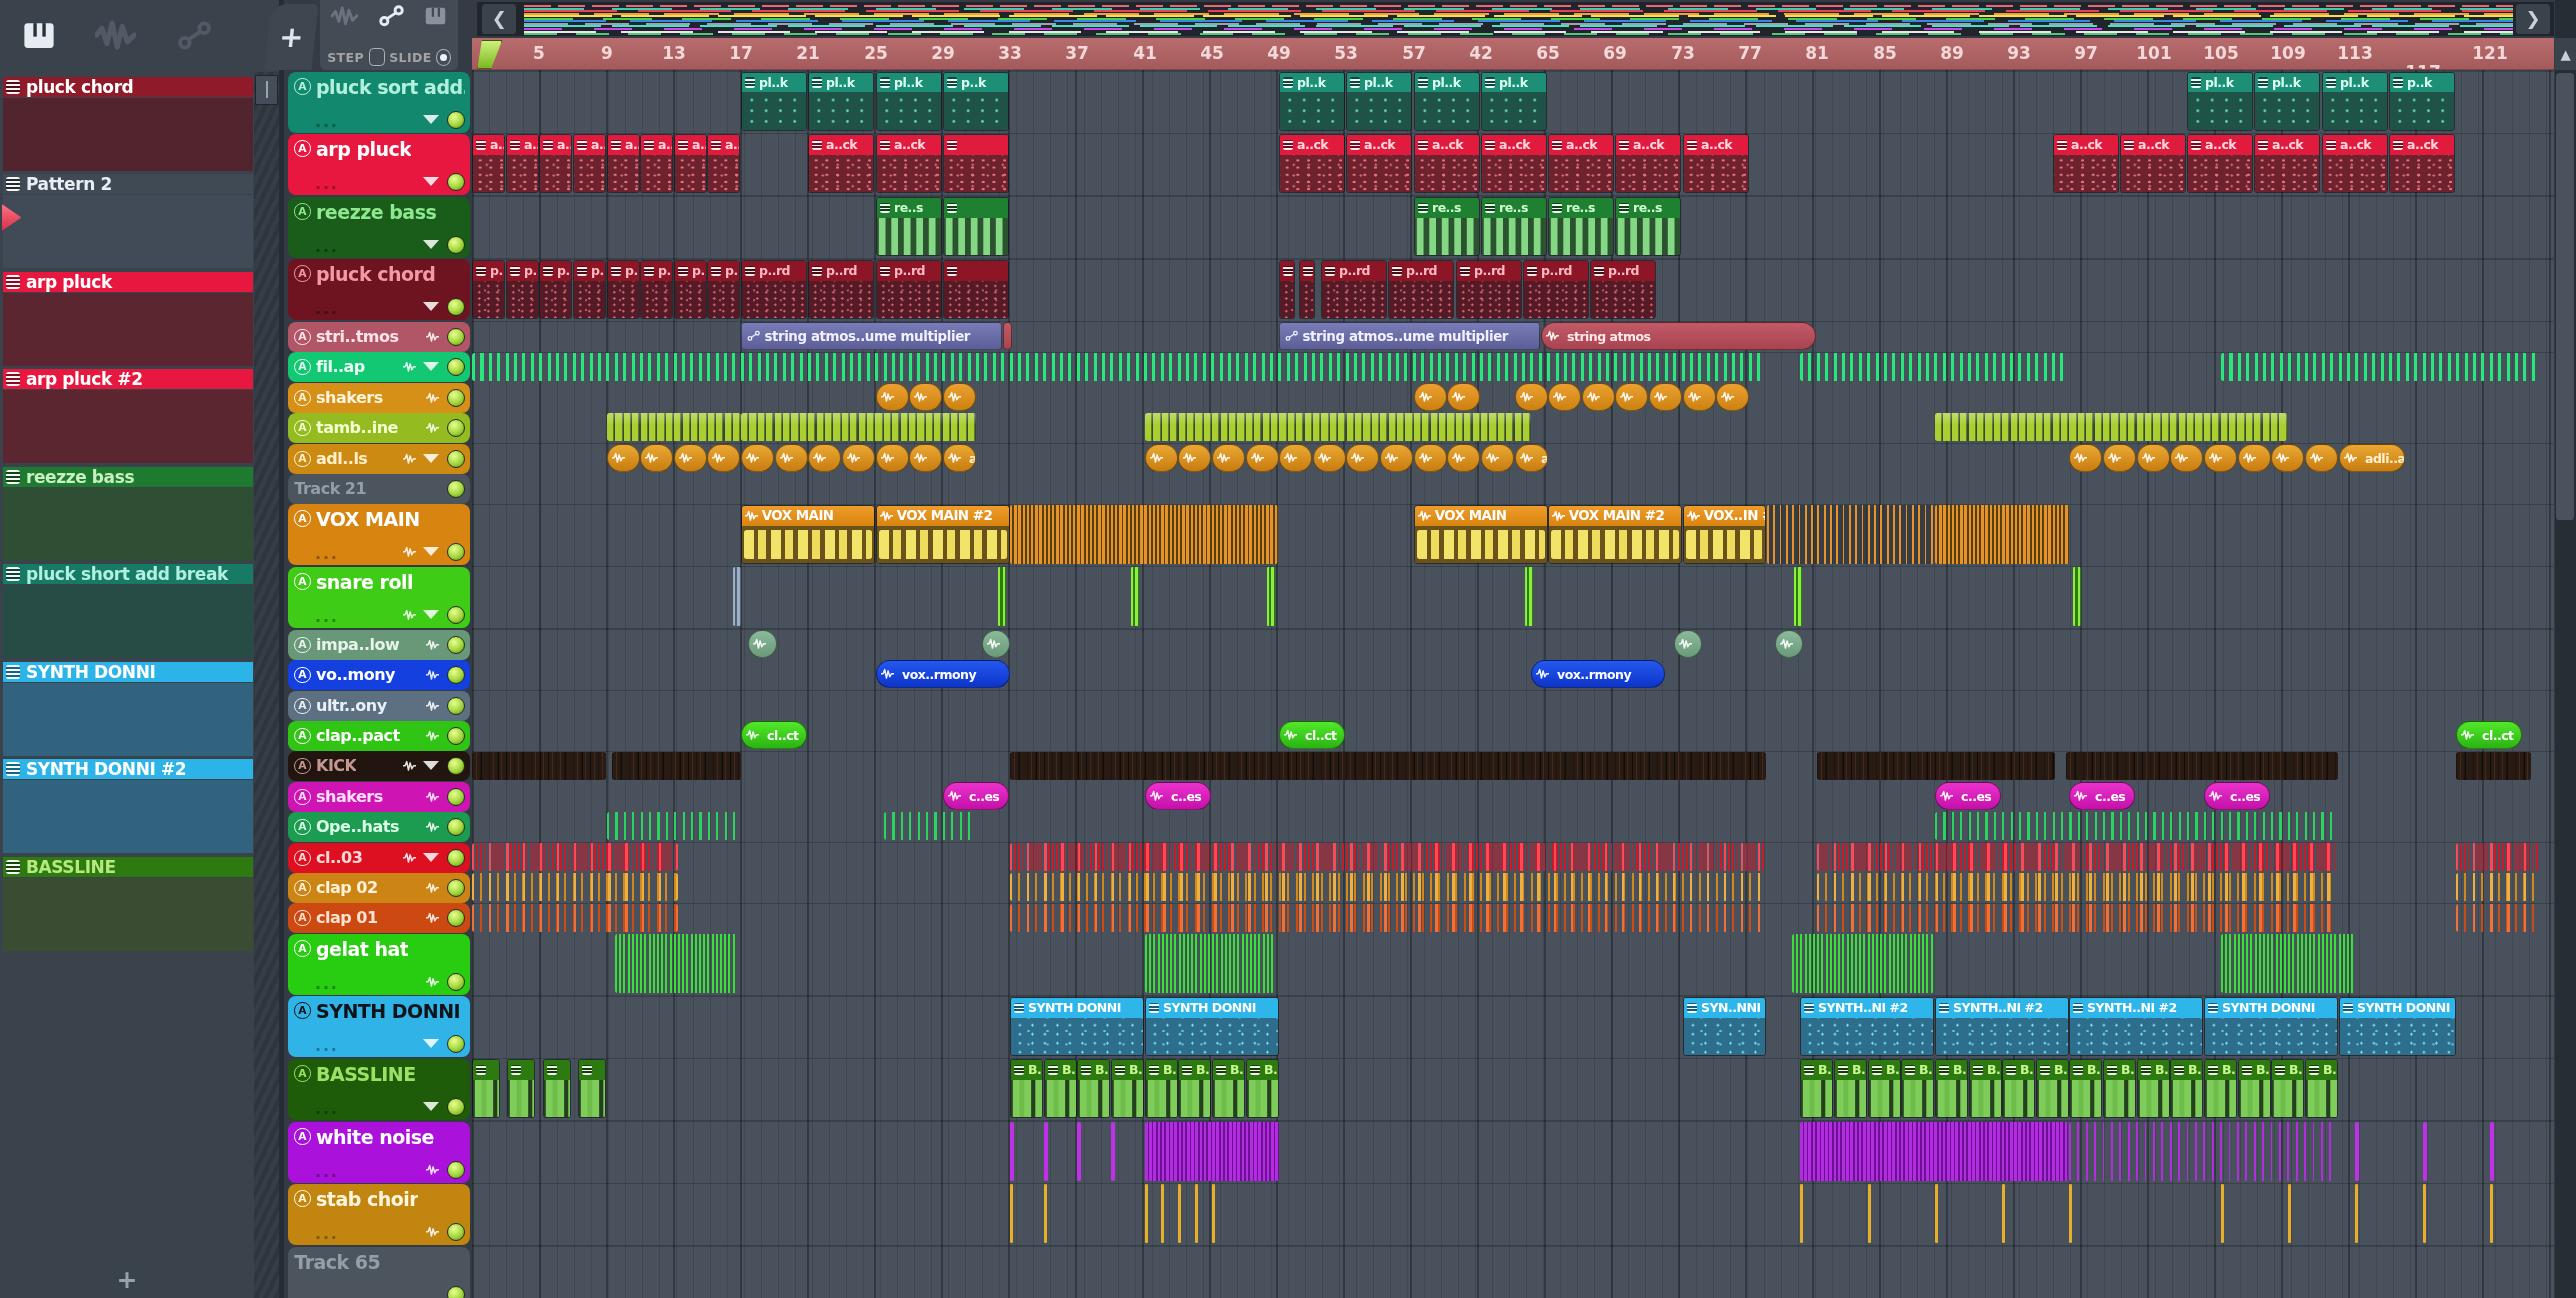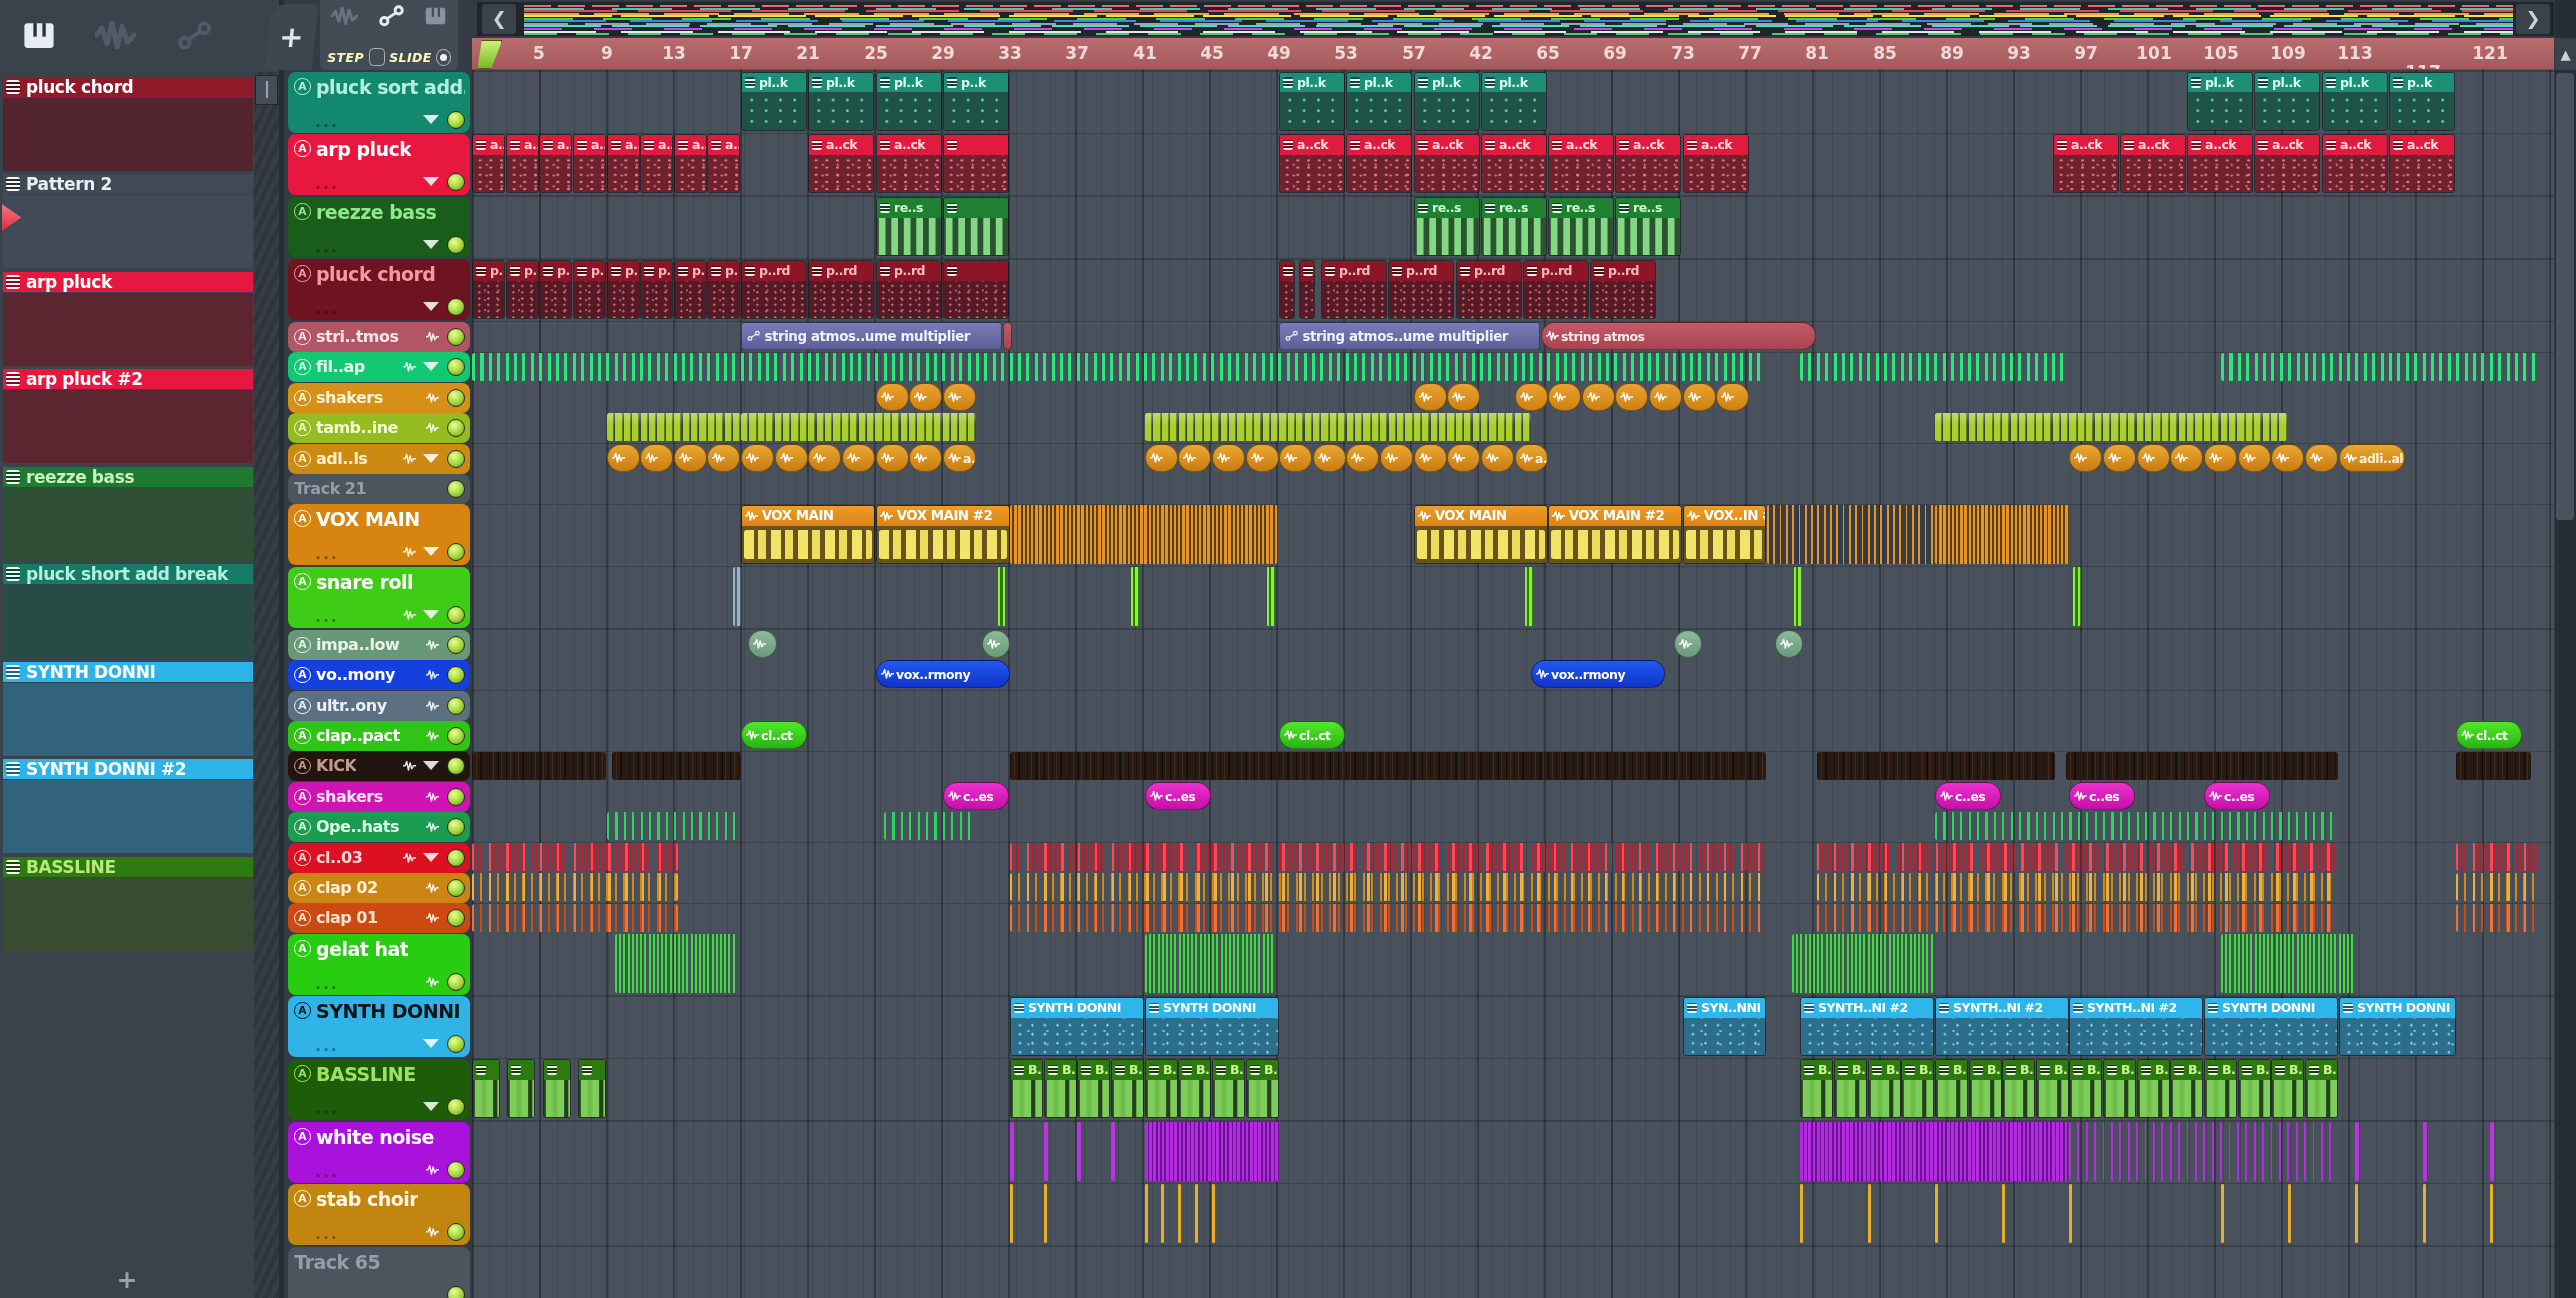--- a/index.html
+++ b/index.html
@@ -28,21 +28,21 @@
   #playarrow{position:absolute;left:1.8px;top:204px;width:19.7px;height:27px;background:linear-gradient(180deg,#fa7484,#d82e46);
     clip-path:polygon(0 0,100% 50%,0 100%);filter:drop-shadow(0 0 1.8px rgba(0,0,0,0.6));}
   #side-add{position:absolute;left:0;bottom:5.4px;width:254px;text-align:center;color:#98a2ac;font-size:25px;font-weight:bold;}
   #splitter{position:absolute;left:279px;top:0;width:5.4px;height:1299px;background:#262c33;}
 
   
   #tab-add{position:absolute;left:268px;top:3.6px;width:47px;height:66px;background:#3e464f;border-radius:16px 5.4px 0 0;
     transform:skewX(-6deg);display:flex;align-items:center;justify-content:center;color:#dfe6ec;font-size:29px;font-weight:bold;}
   #stepslide{position:absolute;left:320px;top:0;width:138px;height:70px;background:#434b54;border-radius:0 0 5.4px 5.4px;box-sizing:border-box;padding:5.4px 7.2px 3.6px 7.2px;display:flex;flex-direction:column;justify-content:space-between;}
   #stepslide .icons{display:flex;justify-content:space-between;align-items:center;padding:0 3.6px;}
-  #stepslide .opts{display:flex;align-items:center;gap:4.5px;font-size:12.5px;font-weight:bold;letter-spacing:0.4px;color:#fef9c3;font-style:italic;}
+  #stepslide .opts{display:flex;align-items:center;gap:4.5px;font-size:12.5px;font-weight:bold;letter-spacing:0.4px;color:#a3a3a3;}
   .chk{width:16px;height:16px;border:1.8px solid #aab2bc;border-radius:4.5px;}
   .rad{width:14.3px;height:14.3px;border:1.8px solid #aab2bc;border-radius:50%;display:flex;align-items:center;justify-content:center;}
   .rad i{width:7.2px;height:7.2px;border-radius:50%;background:#eef2f6;}
 
   
   #minimap{position:absolute;left:477px;top:1.8px;width:2077px;height:34px;background:#20252b;}
   .mm-btn{position:absolute;top:1.8px;width:34px;height:30px;background:#3a424b;border-radius:3.6px;color:#c8d0d8;font-size:18px;font-weight:bold;display:flex;align-items:center;justify-content:center;}
   #mm-lines{position:absolute;left:47px;top:0;width:1989px;height:34px;overflow:hidden;}
   .mm-line{position:absolute;left:0;width:100%;height:1.8px;}
 
@@ -65,21 +65,21 @@
   .clip .bd{position:absolute;left:0;right:0;top:19.7px;bottom:0;}
   .pic{width:10.7px;height:10.7px;border-radius:2.2px;flex:0 0 auto;background:repeating-linear-gradient(0deg,rgba(255,255,255,0.92) 0 1.8px,rgba(0,0,0,0.5) 1.8px 3.6px);}
   
   .st-teal .hd{background:#1d8f76;color:#d8fff2;}   .st-teal .bd{background:#1f5348;background-image:radial-gradient(circle,#5fd4b4 1.2px,transparent 1.5px);background-size:14.3px 10.7px;background-position:2.7px 2.7px;}
   .st-red .hd{background:#e01b3d;color:#ffd9de;}    .st-red .bd{background:#6d222e;background-image:radial-gradient(circle,#e87484 1.1px,transparent 1.4px),radial-gradient(circle,#d86272 1px,transparent 1.3px);background-size:10.7px 7.2px,15px 10.7px;background-position:1.8px 1.8px,6.3px 4.5px;}
   .st-green .hd{background:#1e8030;color:#d2ffd2;}  .st-green .bd{background:#2b5330;background-image:linear-gradient(90deg,#84d884 0 55%,transparent 55%);background-size:12.5px 7.2px;background-position:1.8px 3.6px;}
   .st-dred .hd{background:#8c1626;color:#ffb9c2;}   .st-dred .bd{background:#541a25;background-image:radial-gradient(circle,#d86878 1px,transparent 1.3px),radial-gradient(circle,#c85868 0.9px,transparent 1.3px);background-size:9px 6.3px,13.4px 9.8px;background-position:1.8px 1.8px,5.4px 4.5px;}
   .st-cyan .hd{background:#2eb6ea;color:#ffffff;}   .st-cyan .bd{background:#2d6e8c;background-image:radial-gradient(circle,#7adef2 1.1px,transparent 1.4px),radial-gradient(circle,#62c8e0 1px,transparent 1.3px);background-size:12.5px 9px,19px 13.4px;background-position:2.7px 2.7px,8px 6.3px;}
   .st-bass .hd{background:#2d7a10;color:#c9f893;}   .st-bass .bd{background:#24401e;background-image:linear-gradient(90deg,#7ecc5a 0 55%,transparent 55%),linear-gradient(90deg,#6ebc4a 0 52%,transparent 52%);background-size:11.6px 8px,17px 11.6px;background-position:1.8px 3.6px,7.2px 7.2px;}
   
-  .audio{display:flex;align-items:center;gap:2px;padding:0 3.6px;font-size:12.5px;font-weight:bold;letter-spacing:-0.5px;white-space:nowrap;border-radius:14px;}
+  .audio{display:flex;align-items:center;gap:8px;padding:0 3.6px;font-size:12.5px;font-weight:bold;letter-spacing:-0.5px;white-space:nowrap;border-radius:14px;}
   .st-rose{background:linear-gradient(180deg,#c25a68,#a84450);color:#ffe8ea;}
   .st-adl{background:linear-gradient(180deg,#eaa832,#c87c10);color:#fff2d0;}
   .st-shak{background:linear-gradient(180deg,#eca030,#cc8210);color:#fff2d0;}
   .st-sage{background:linear-gradient(180deg,#8cba9a,#6a9a7a);color:#f0fff4;}
   .st-blue{background:linear-gradient(180deg,#2458f0,#0e34c8);color:#ffffff;}
   .st-grn{background:linear-gradient(180deg,#52e82a,#2ab412);color:#ffffff;}
   .st-mag{background:linear-gradient(180deg,#ec32cc,#c410aa);color:#ffffff;}
   .auto{display:flex;align-items:center;gap:4.5px;padding:0 4.5px;font-size:13.4px;font-weight:bold;letter-spacing:-0.4px;white-space:nowrap;border-radius:3.6px;background:linear-gradient(180deg,#7a7cb8,#5c5e96);color:#f0f0ff;}
   
   .vox{border-radius:3.6px;}

